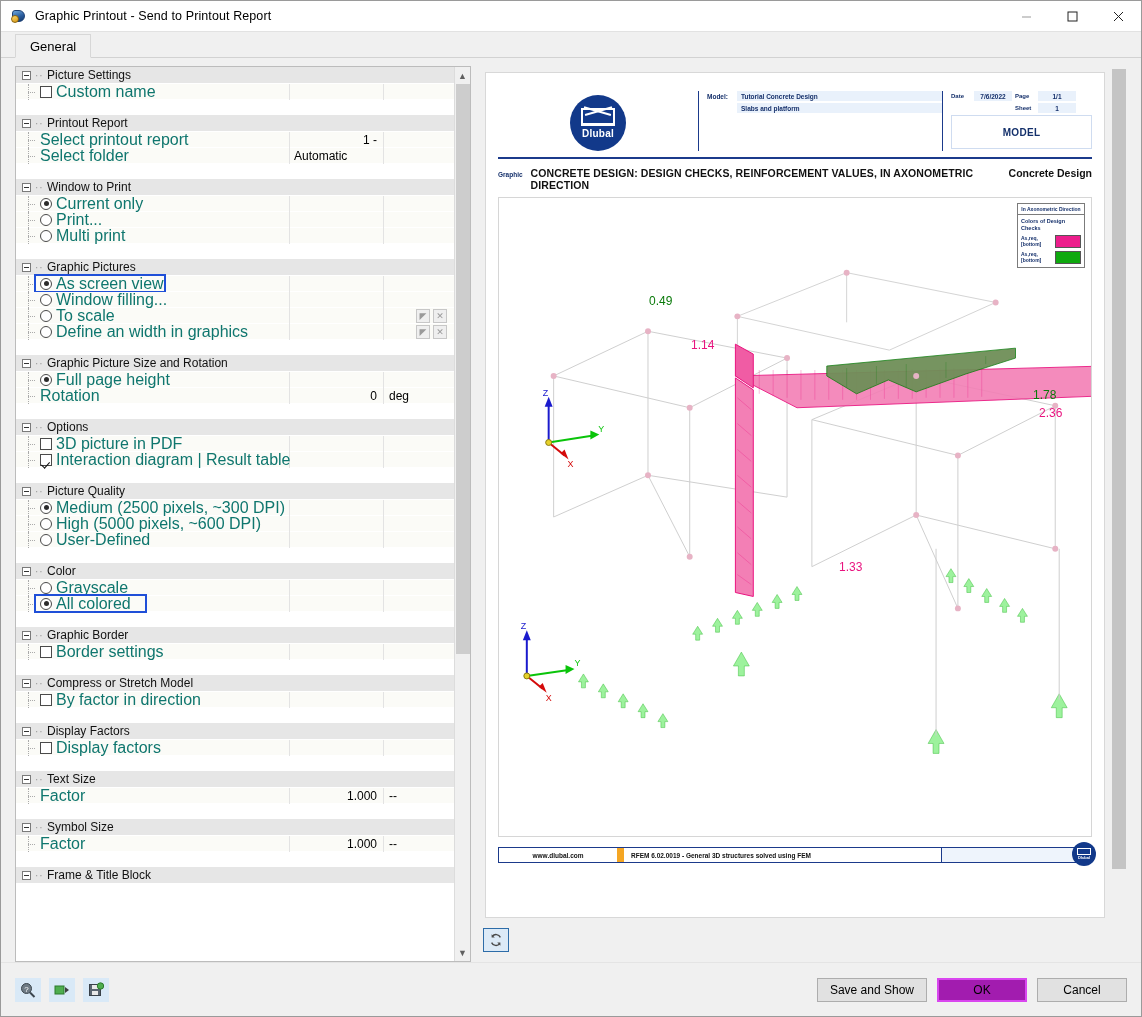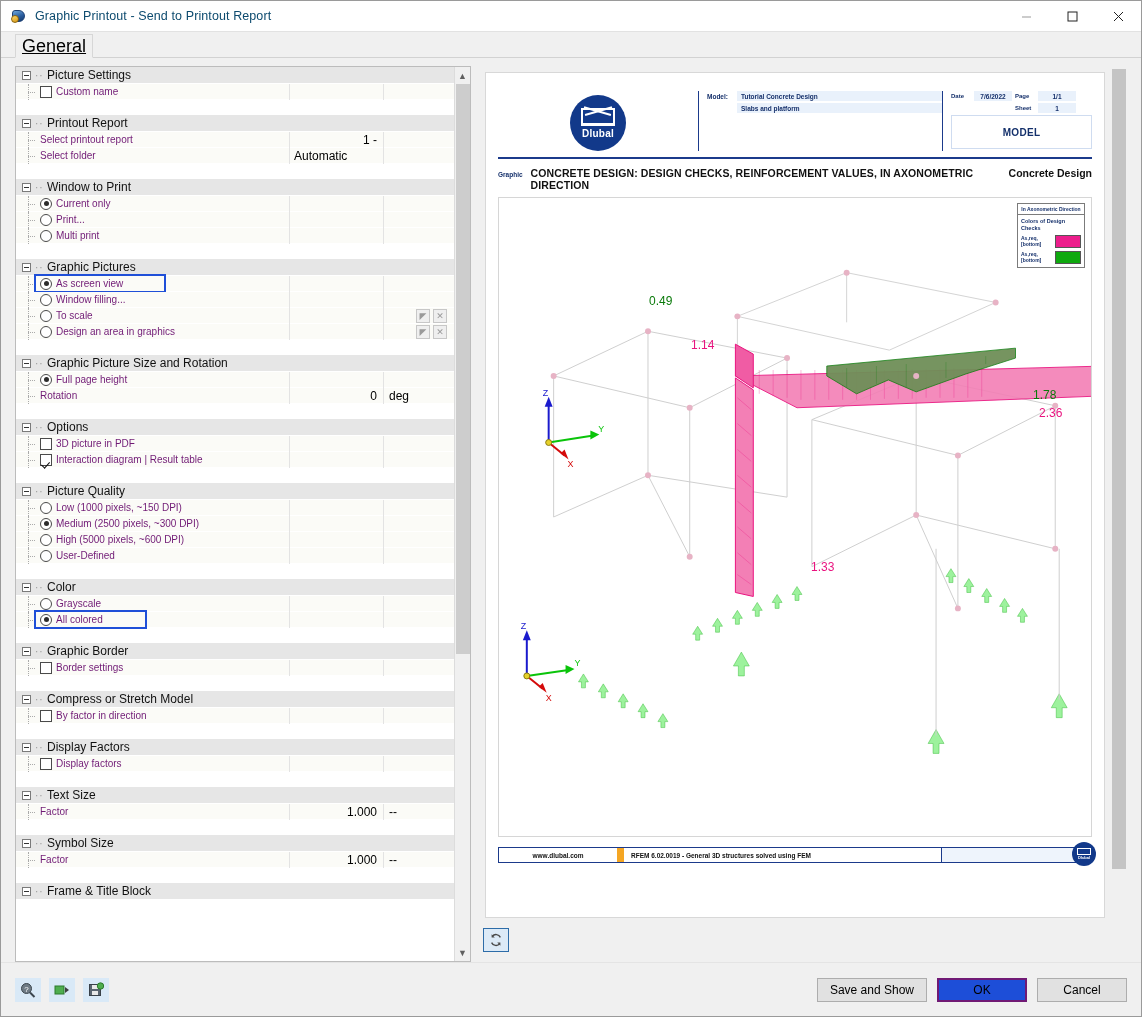--- a/index.html
+++ b/index.html
@@ -34,44 +34,44 @@
     background: linear-gradient(160deg,#6fa8dc 0%,#2a5d9e 55%,#12386b 100%);
     border-radius: 3px 6px 6px 3px;
     border: 1px solid #1b3f74;
   }
   .title-icon .tk2 {
     position:absolute; left:0px; top:7px; width:8px; height:8px;
     background: linear-gradient(160deg,#ffd86b,#d69a18);
     border-radius: 50%;
     border: 1px solid #8a6410;
   }
-  .title-text { font-size: 12.5px; color: #0c4a6e; letter-spacing: .1px; }
+  .title-text { font-size: 12.5px; color: #000000; letter-spacing: .1px; }
   .win-controls { margin-left: auto; display: flex; height: 31px; }
   .win-btn {
     width: 46px; height: 31px; display: flex; align-items: center; justify-content: center;
     background: transparent;
   }
   .win-btn svg { display: block; }
 
   
   .tabstrip {
     height: 26px; min-height: 26px;
     background: #f0f0f0;
     display: flex; align-items: flex-end;
     padding-left: 14px;
     border-bottom: 1px solid #d2d2d2;
   }
   .tab {
-    height: 24px; padding: 0 6px;
+    height: 24px; padding: 0 14px;
     display: flex; align-items: center;
-    font-size: 18px;
+    font-size: 13px;
     background: #f8f8f8;
     border: 1px solid #d7d7d7;
     border-bottom: none;
-    position: relative; top: 1px; text-decoration: underline;
+    position: relative; top: 1px;
   }
   .tab.active { background: #f0f0f0; border-bottom: 1px solid #f0f0f0; }
 
   
   .body {
     flex: 1; display: flex; min-height: 0;
     padding: 4px 0 0 0;
   }
   
   .left {
@@ -132,21 +132,21 @@
   .row .c2 { width: 94px; min-width:94px; height:16px; border-right: 1px solid #e3e3e3; display:flex; align-items:center; justify-content:flex-end; padding-right:6px; }
   .row .c3 { flex:1; height:16px; display:flex; align-items:center; padding-left:5px; }
   .row .treeline {
     position: absolute; left: 12px; top: 0; bottom: 0; width: 10px;
     border-left: 1px dotted #aaa;
   }
   .row .treetick {
     position: absolute; left: 12px; top: 8px; width: 7px; border-top: 1px dotted #aaa;
   }
   .gap { height: 15px; background: #fff; }
-  .lbl { font-size: 10px; color:#701a75; margin-left: 4px; white-space: nowrap; }
+  .lbl { font-size: 16px; color:#0f766e; margin-left: 4px; white-space: nowrap; }
   .lbl.plain { margin-left: 0; }
 
   .radio {
     width: 12px; height: 12px; border-radius: 50%;
     border: 1px solid #4a4a4a; background: #fff; flex: none;
     position: relative;
   }
   .radio.on::after {
     content:""; position:absolute; left:2.5px; top:2.5px; width:5px; height:5px;
     border-radius:50%; background:#2b2b2b;
@@ -285,21 +285,21 @@
     width:26px; height:24px; background:#d9e9f7;
     display:flex; align-items:center; justify-content:center; margin-right:8px;
   }
   .footer .spacer { flex:1; }
   .btn {
     height:24px; min-width:90px; padding: 0 12px;
     background:#e1e1e1; border:1px solid #adadad;
     font-size:12px; color:#000; margin-left:10px;
     display:flex; align-items:center; justify-content:center;
   }
-  .btn.primary { border:2px solid #701a75; background:#1d4ed8; }
+  .btn.primary { border:2px solid #d946ef; background:#a21caf; }
   .btn.wide { min-width: 96px; }
 </style>
 </head>
 <body>
 
 <div class="window">
 
   <div class="titlebar">
     <div class="title-icon">
       <div class="tk"></div>
@@ -453,21 +453,21 @@
             <div class="c3" style="justify-content: flex-end; padding-right: 4px;">
               <span class="minibtn">◤</span>
               <span class="minibtn">✕</span>
             </div>
           </div>
           <div class="row">
             <div class="c1">
               <span class="treeline"></span>
               <span class="treetick"></span>
               <span class="radio"></span>
-              <span class="lbl">Design an area in graphics</span>
+              <span class="lbl">Define an width in graphics</span>
             </div>
             <div class="c2"></div>
             <div class="c3" style="justify-content: flex-end; padding-right: 4px;">
               <span class="minibtn">◤</span>
               <span class="minibtn">✕</span>
             </div>
           </div>
           <div class="gap"></div>
           <div class="section-hdr">
             <span class="expander"></span>
@@ -521,30 +521,20 @@
               <span class="lbl">Interaction diagram | Result table</span>
             </div>
             <div class="c2"></div>
             <div class="c3"></div>
           </div>
           <div class="gap"></div>
           <div class="section-hdr">
             <span class="expander"></span>
             <span class="dots">··</span>
             <span>Picture Quality</span>
-          </div>
-          <div class="row">
-            <div class="c1">
-              <span class="treeline"></span>
-              <span class="treetick"></span>
-              <span class="radio"></span>
-              <span class="lbl">Low (1000 pixels, ~150 DPI)</span>
-            </div>
-            <div class="c2"></div>
-            <div class="c3"></div>
           </div>
           <div class="row">
             <div class="c1">
               <span class="treeline"></span>
               <span class="treetick"></span>
               <span class="radio on"></span>
               <span class="lbl">Medium (2500 pixels, ~300 DPI)</span>
             </div>
             <div class="c2"></div>
             <div class="c3"></div>
@@ -910,21 +900,21 @@
                   <polygon points="48,497 40,491 44,487" fill="#d40a0a"></polygon>
                   <text x="47" y="505" font-size="9" fill="#d40a0a" font-family="Liberation Sans, sans-serif">X</text>
                   <circle cx="28" cy="480" r="3" fill="#e6d12a" stroke="#8a7a10"></circle>
                 </g>
               </svg>
 
               <div class="val" style="left:150px;top:96px;color:#0a7a0a;">0.49</div>
               <div class="val" style="left:192px;top:140px;color:#e9137f;">1.14</div>
               <div class="val" style="left:534px;top:190px;color:#0a7a0a;">1.78</div>
               <div class="val" style="left:540px;top:208px;color:#e9137f;">2.36</div>
-              <div class="val" style="left:312px;top:362px;color:#e9137f;">1.33</div>
+              <div class="val" style="left:340px;top:362px;color:#e9137f;">1.33</div>
             </div>
 
             <div class="report-ftr">
               <div class="ftr-line">
                 <div class="ftr-a">www.dlubal.com</div>
                 <div class="ftr-sq"></div>
                 <div class="ftr-b">RFEM 6.02.0019 - General 3D structures solved using FEM</div>
                 <div class="ftr-c"></div>
               </div>
               <div class="ftr-logo">

